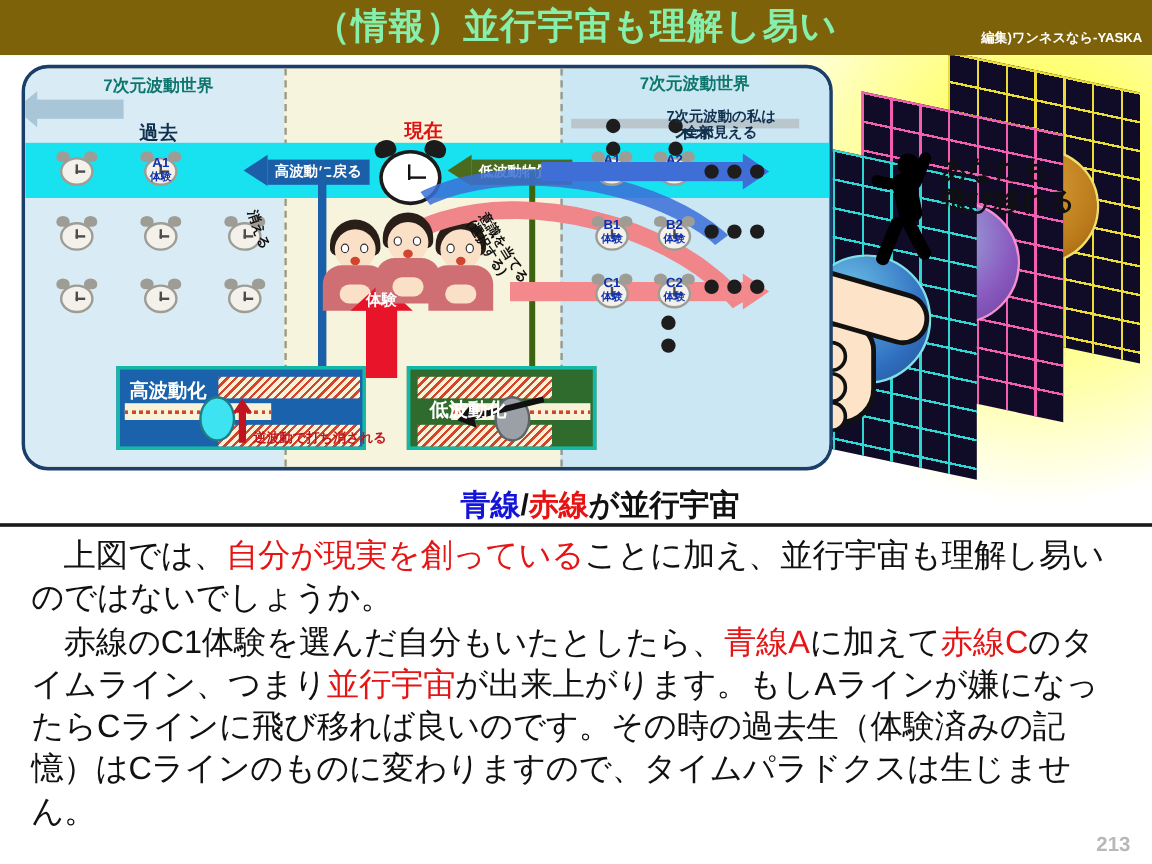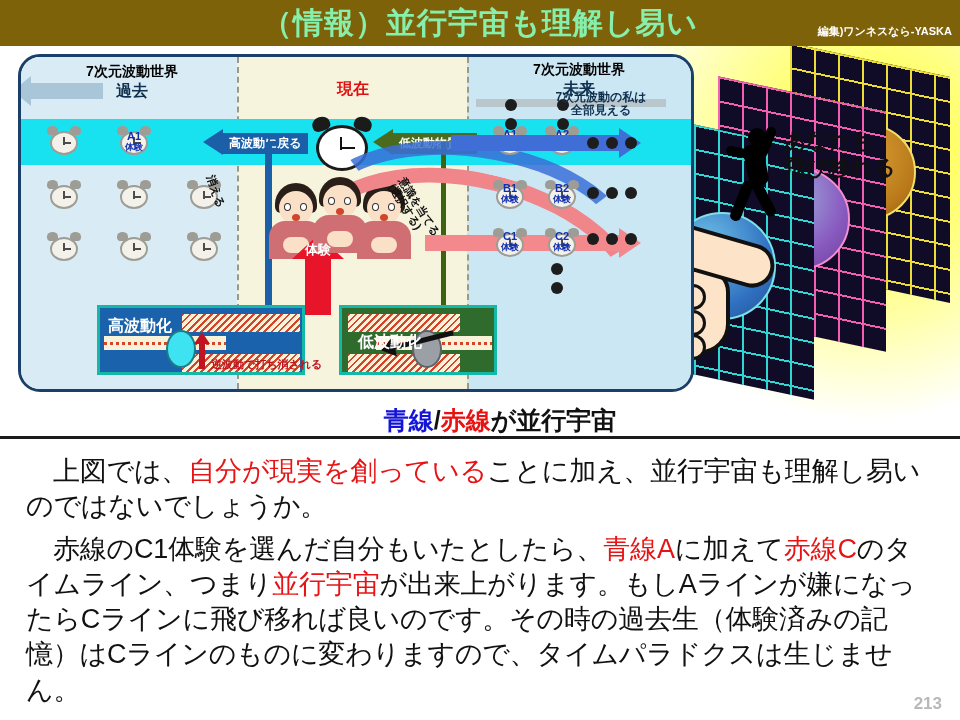--- a/index.html
+++ b/index.html
@@ -41,22 +41,22 @@
   .panel{
     position:absolute;left:18px;top:8px;width:676px;height:338px;
     border:3px solid #1b3f6b;border-radius:22px;
     background:#f6f3dc;box-sizing:border-box;overflow:hidden;
   }
   .zone-past{position:absolute;left:0;top:0;width:216px;height:100%;background:#d9ecf6;}
   .zone-now{position:absolute;left:216px;top:0;width:230px;height:100%;background:#f7f4dd;}
   .zone-future{position:absolute;left:446px;top:0;width:230px;height:100%;background:#cce7f4;}
   .divider{position:absolute;top:0;width:0;height:100%;border-left:2px dashed #9a9a8a;}
 
-  .zlabel{position:absolute;text-align:center;font-weight:bold;color:#000000;font-size:14px;white-space:nowrap;}
-  .zsub{position:absolute;text-align:center;font-weight:bold;font-size:16px;white-space:nowrap;}
+  .zlabel{position:absolute;text-align:center;font-weight:bold;color:#0f766e;font-size:14px;white-space:nowrap;}
+  .zsub{position:absolute;text-align:center;font-weight:bold;font-size:16px;white-space:nowrap;margin-top:20px;}
 
   .bigarrow-left{
     position:absolute;left:8px;top:26px;width:74px;height:16px;
     background:#a8c6d8;
   }
   .bigarrow-left:before{
     content:"";position:absolute;left:-16px;top:-7px;
     border-top:15px solid transparent;border-bottom:15px solid transparent;
     border-right:18px solid #a8c6d8;
   }
@@ -281,21 +281,21 @@
     line-height:1.22;white-space:nowrap;
   }
 
   
   .sep{position:absolute;left:0;top:436px;width:960px;height:3px;background:#1b1b1b;}
   .bodytext{
     position:absolute;left:26px;top:446px;width:912px;
     font-size:27px;line-height:1.30;color:#111;
     letter-spacing:-0.2px;
   }
-  .bodytext p{margin:8px 0 2px 0;text-indent:1em;}
+  .bodytext p{margin:0 0 2px 0;text-indent:1em;}
   .bodytext .red{color:#e61414;}
   .pageno{
     position:absolute;right:18px;bottom:6px;color:#b8b8b8;font-size:17px;font-weight:bold;
   }
 </style>
 </head>
 <body>
 
 <div class="slide">
 

